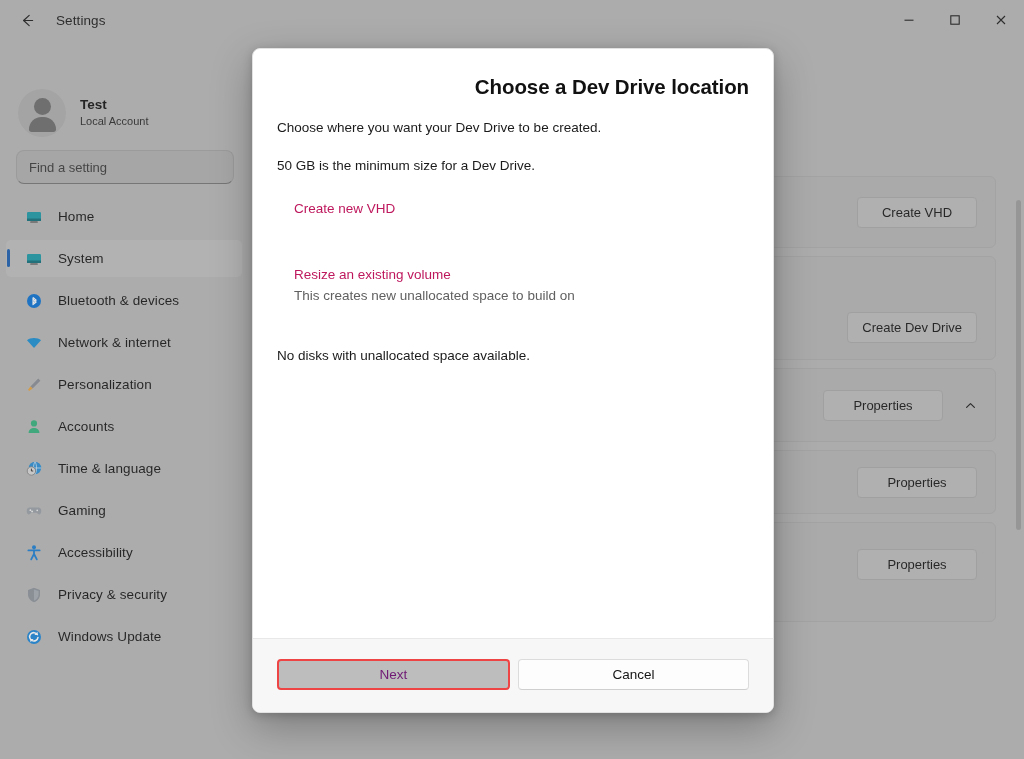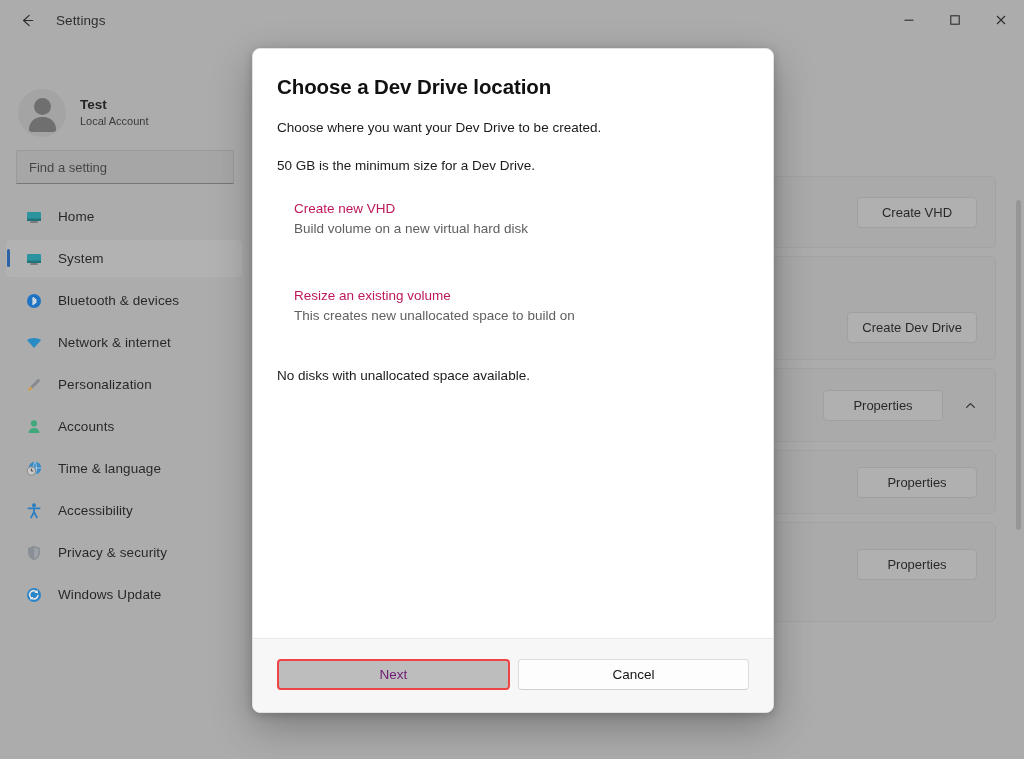--- a/index.html
+++ b/index.html
@@ -113,21 +113,21 @@
   #account-type {
     font-size: 11px; color: #2b2b2b; margin-top: 1px;
   }
 
   #search-wrap { padding: 6px 16px 0 16px; }
   #search-box {
     height: 34px;
     background: #b0b0b0;
     border: 1px solid #a3a3a3;
     border-bottom: 1.6px solid #767676;
-    border-radius: 0;
+    border-radius: 8px;
     display: flex;
     align-items: center;
     padding: 1px 10px;
     box-sizing: border-box;
   }
   #search-input {
     border: 0; background: transparent; outline: none;
     font-family: "Liberation Sans", sans-serif;
     font-size: 13px;
     color: #232323;
@@ -260,20 +260,21 @@
     flex: 1 1 auto;
     padding: 26px 24px 0 24px;
     overflow: hidden;
   }
   #dialog-title {
     font-size: 20.5px;
     font-weight: bold;
     color: #111111;
     margin: 0 0 0 0;
     letter-spacing: -.1px;
+    text-align: right;
   }
   .dlg-p {
     font-size: 13.5px;
     color: #1b1b1b;
     margin-top: 20px;
     line-height: 1.3;
   }
   #options { margin-top: 26px; }
   .option { padding-left: 17px; margin-bottom: 24px; }
   .option:last-child { margin-bottom: 0; margin-top: 48px; }
@@ -445,20 +446,31 @@
             <svg width="18" height="18" viewBox="0 0 18 18">
               <circle cx="10" cy="8" r="6.2" fill="#2b8fd6"></circle>
               <path d="M3.8 8 H16.2 M10 1.8 C12 4 12 12 10 14.2 C8 12 8 4 10 1.8" fill="none" stroke="#cfe8fa" stroke-width=".8"></path>
               <circle cx="6.4" cy="11" r="4.2" fill="#d8d8d8" stroke="#7c7c7c" stroke-width=".8"></circle>
               <path d="M6.4 8.6 V11 H8.2" fill="none" stroke="#3a3a3a" stroke-width="1"></path>
             </svg>
           </span>
           <span class="nav-label">Time &amp; language</span>
         </div>
 
+        <div class="nav-item">
+          <span class="nav-icon">
+            <svg width="18" height="18" viewBox="0 0 18 18">
+              <path d="M4.4 5.4 H13.6 C15.6 5.4 16.6 7.6 16.2 10 C15.9 12 14.8 13 13.6 12.2 L11.6 10.8 H6.4 L4.4 12.2 C3.2 13 2.1 12 1.8 10 C1.4 7.6 2.4 5.4 4.4 5.4 Z" fill="#9aa0a8"></path>
+              <circle cx="5.4" cy="8.2" r=".9" fill="#f0f0f0"></circle>
+              <circle cx="7.1" cy="9.4" r=".9" fill="#f0f0f0"></circle>
+              <circle cx="12.2" cy="8.4" r=".8" fill="#f0f0f0"></circle>
+            </svg>
+          </span>
+          <span class="nav-label">Gaming</span>
+        </div>
 
         <div class="nav-item">
           <span class="nav-icon">
             <svg width="18" height="18" viewBox="0 0 18 18">
               <circle cx="9" cy="3.2" r="2" fill="#1a7fd4"></circle>
               <path d="M3.4 6.4 H14.6" stroke="#1a7fd4" stroke-width="1.8" stroke-linecap="round"></path>
               <path d="M9 6.4 V10 M9 10 L6.2 15.4 M9 10 L11.8 15.4" stroke="#1a7fd4" stroke-width="1.8" stroke-linecap="round" fill="none"></path>
             </svg>
           </span>
           <span class="nav-label">Accessibility</span>
@@ -537,21 +549,20 @@
 
 <div id="dialog">
   <div id="dialog-body">
     <div id="dialog-title">Choose a Dev Drive location</div>
     <div class="dlg-p">Choose where you want your Dev Drive to be created.</div>
     <div class="dlg-p">50 GB is the minimum size for a Dev Drive.</div>
 
     <div id="options">
       <div class="option">
         <div class="opt-title">Create new VHD</div>
-        <div class="opt-sub">Build volume on a new virtual hard disk</div>
       </div>
       <div class="option">
         <div class="opt-title">Resize an existing volume</div>
         <div class="opt-sub">This creates new unallocated space to build on</div>
       </div>
     </div>
 
     <div id="empty-msg">No disks with unallocated space available.</div>
   </div>
 

